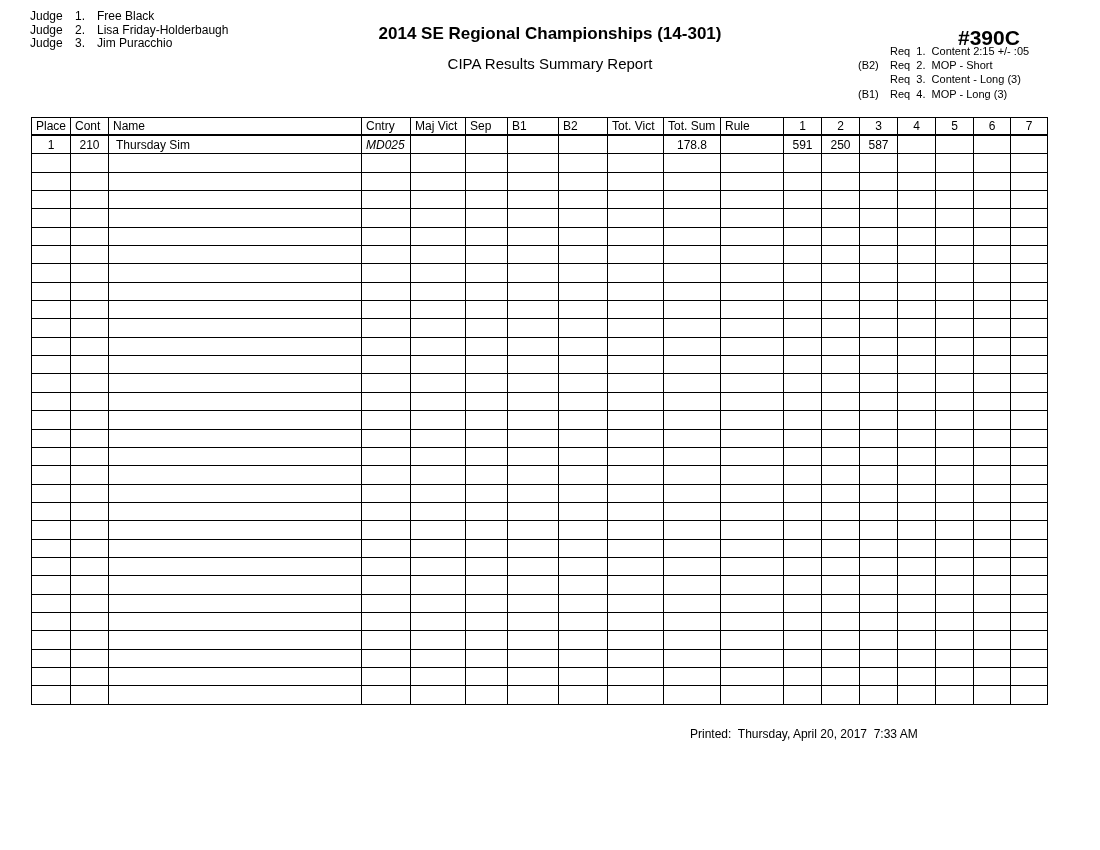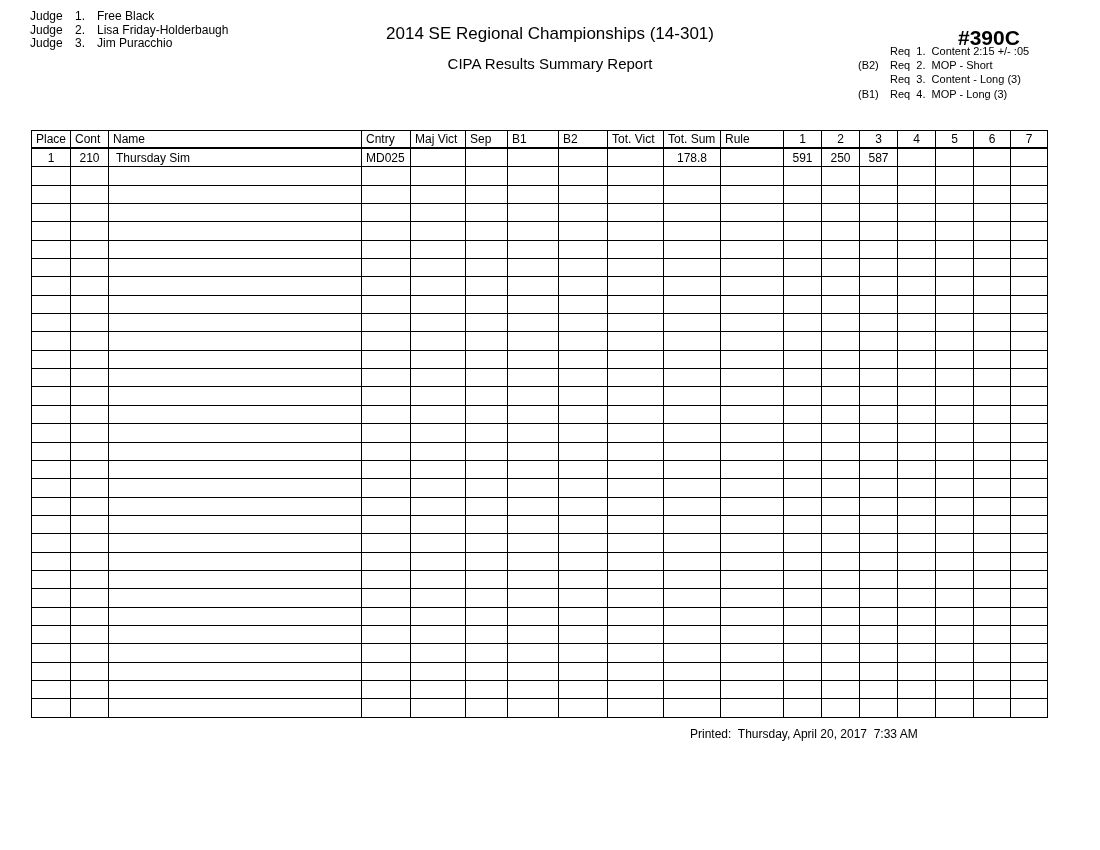--- a/index.html
+++ b/index.html
@@ -11,34 +11,34 @@
     position: relative;
     overflow: hidden;
   }
 
   
   .judges { position: absolute; left: 30px; top: 10px; font-size: 12px; }
   .judge-line { display: grid; grid-template-columns: 45px 22px auto; line-height: 13.6px; height: 13.6px; white-space: pre; }
 
   
   .title-block { position: absolute; left: 0; top: 24px; width: 1100px; text-align: center; }
-  .title-1 { font-size: 17px; font-weight: normal; line-height: 20px; }
+  .title-1 { font-size: 17px; font-weight: bold; line-height: 20px; }
   .title-2 { font-size: 15px; line-height: 20px; white-space: pre; }
   .title-3 { font-size: 19px; font-weight: bold; line-height: 23px; letter-spacing: 0.6px; margin-top: 1px; }
   .title-4 { font-size: 15px; line-height: 20px; margin-top: 10px; }
 
   
   .event-info { position: absolute; left: 858px; top: 26px; width: 200px; font-size: 11px; }
   .event-number { position: absolute; left: 100px; top: 0; font-size: 21px; font-weight: bold; }
   .req-lines { position: absolute; left: 0; top: 18px; }
   .req-line { display: grid; grid-template-columns: 32px auto; line-height: 14.2px; white-space: pre; }
 
   
   .results-table {
-    position: absolute; left: 31px; top: 130px;
+    position: absolute; left: 31px; top: 117px;
     border-collapse: collapse; table-layout: fixed;
     width: 1016px;
   }
   .results-table th, .results-table td {
     border: 1px solid #000000;
     padding: 0; margin: 0;
     font-size: 12px; font-weight: normal;
     overflow: hidden; white-space: nowrap;
     vertical-align: middle;
   }
@@ -119,21 +119,21 @@
         <th class="center">5</th>
         <th class="center">6</th>
         <th class="center">7</th>
       </tr>
   </thead>
   <tbody>
       <tr>
         <td>1</td>
         <td>210</td>
         <td class="left" style="padding-left: 7px;">Thursday Sim</td>
-        <td class="left" style="padding-left: 4px;">MD025</td>
+        <td class="left" style="padding-left: 4px; font-style: italic;">MD025</td>
         <td></td>
         <td></td>
         <td></td>
         <td></td>
         <td></td>
         <td>178.8</td>
         <td class="left" style="padding-left: 4px;"></td>
         <td>591</td>
         <td>250</td>
         <td>587</td>

